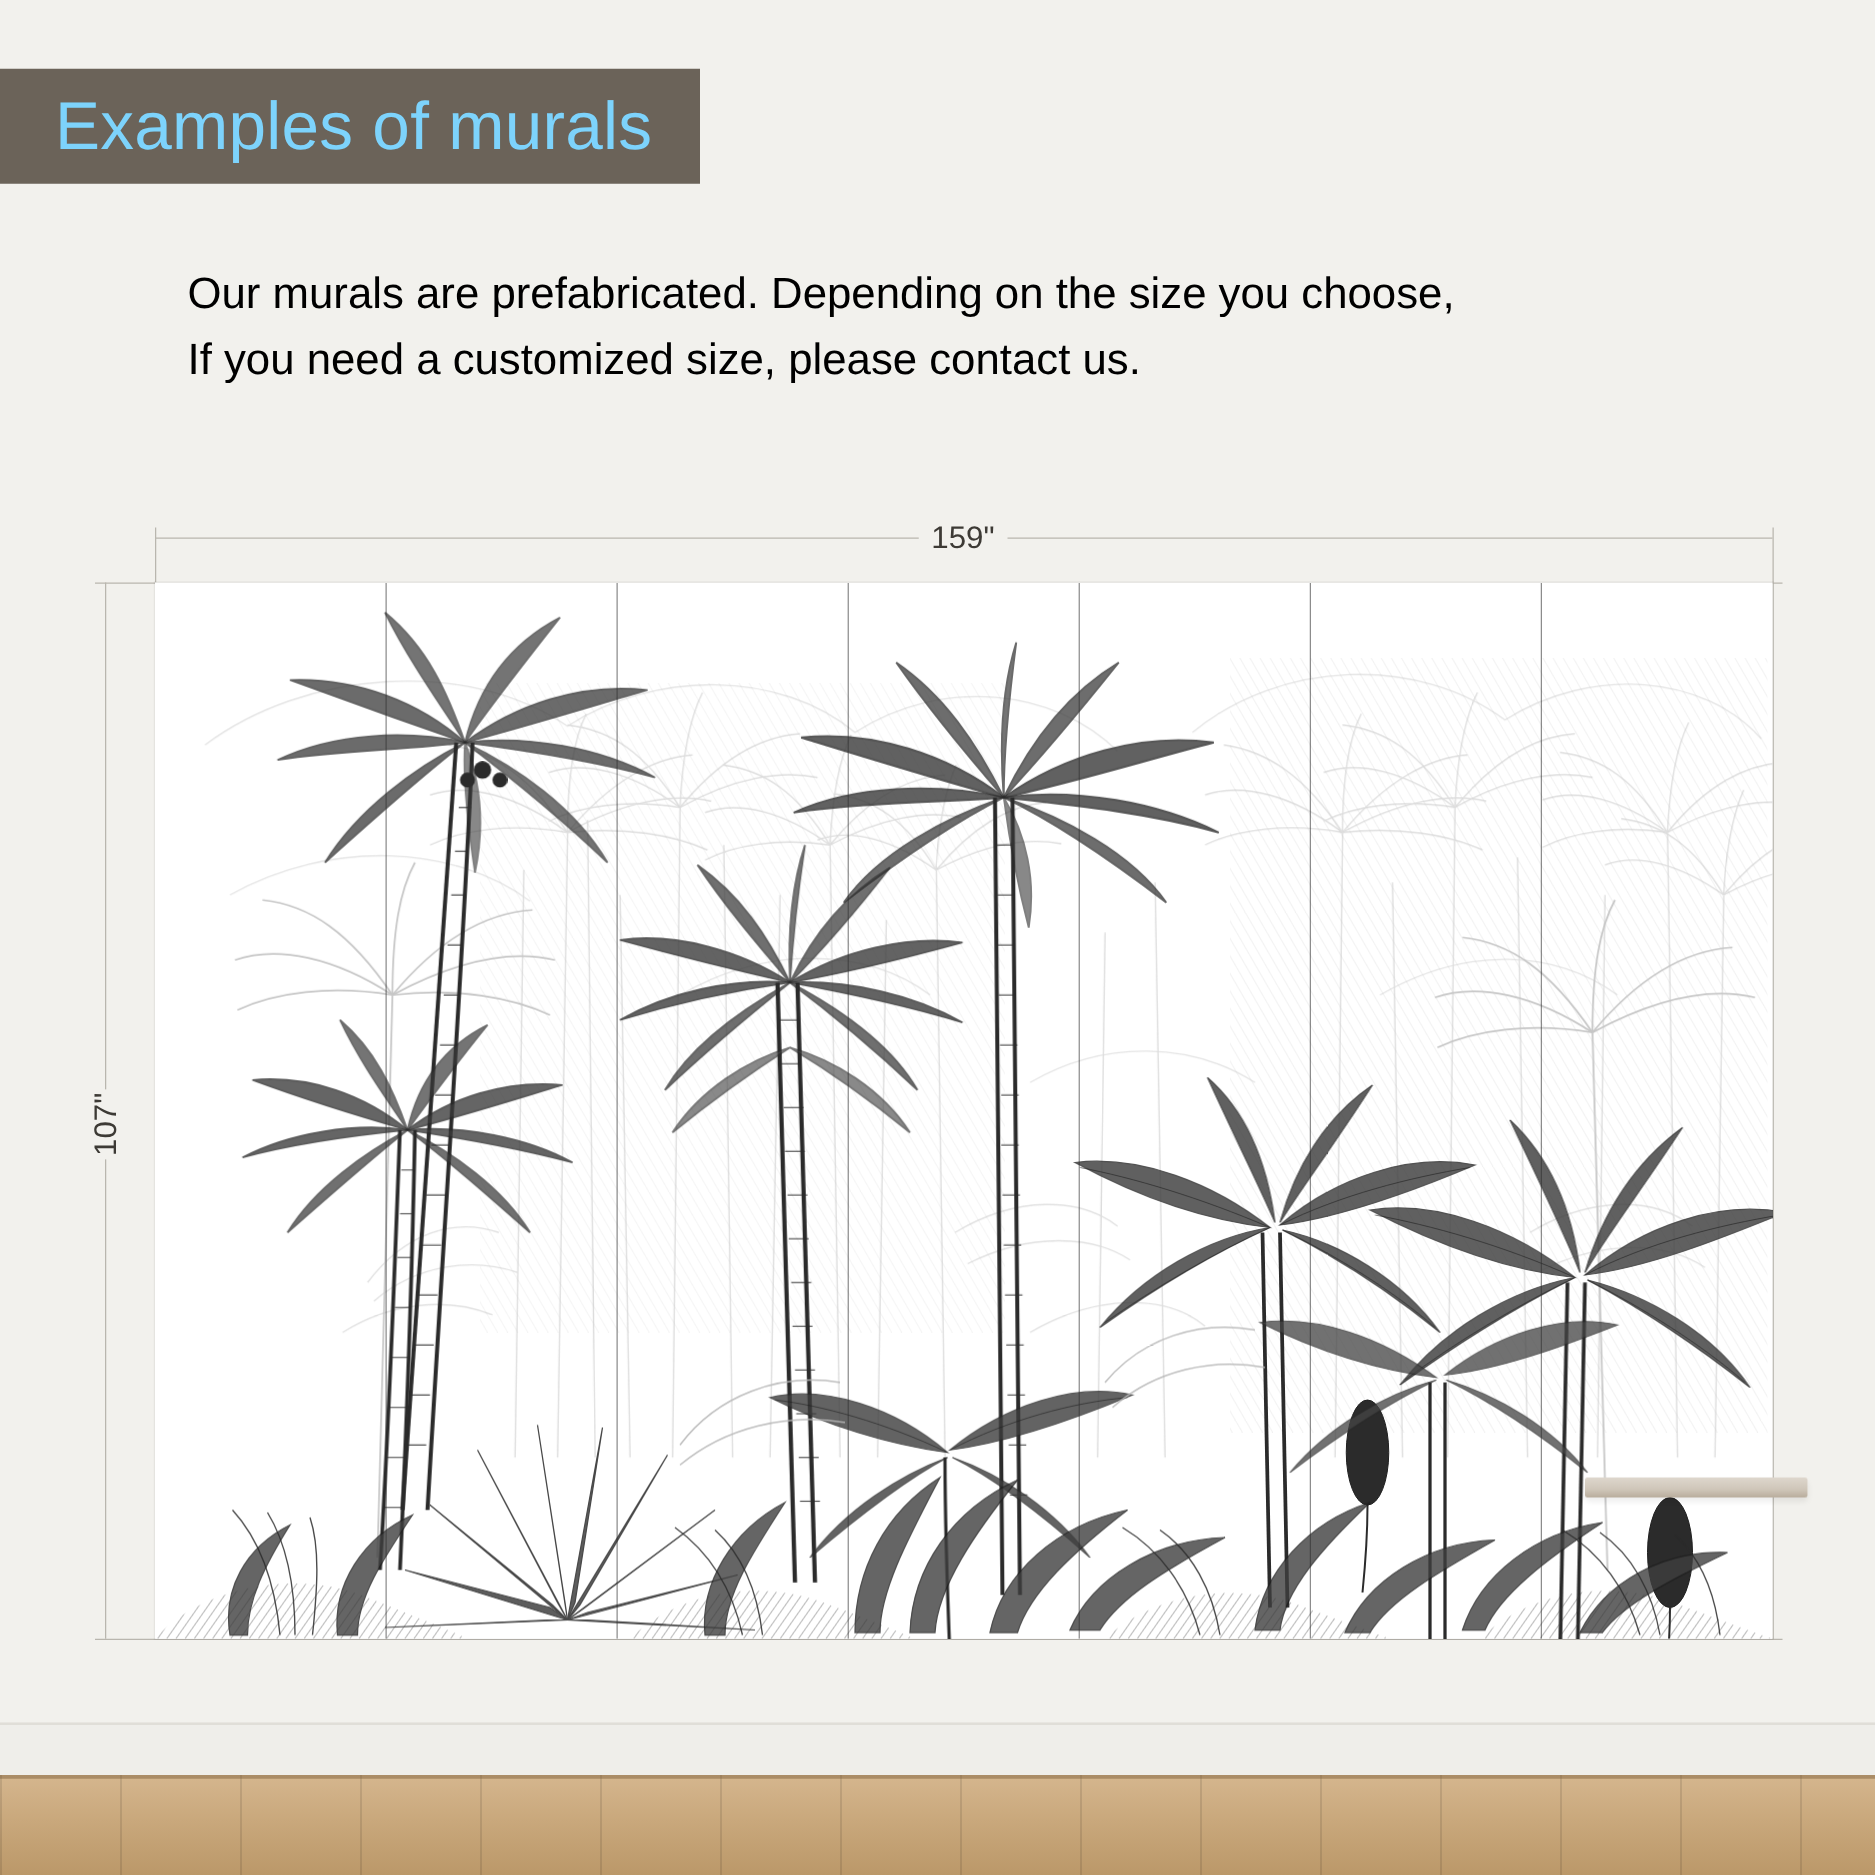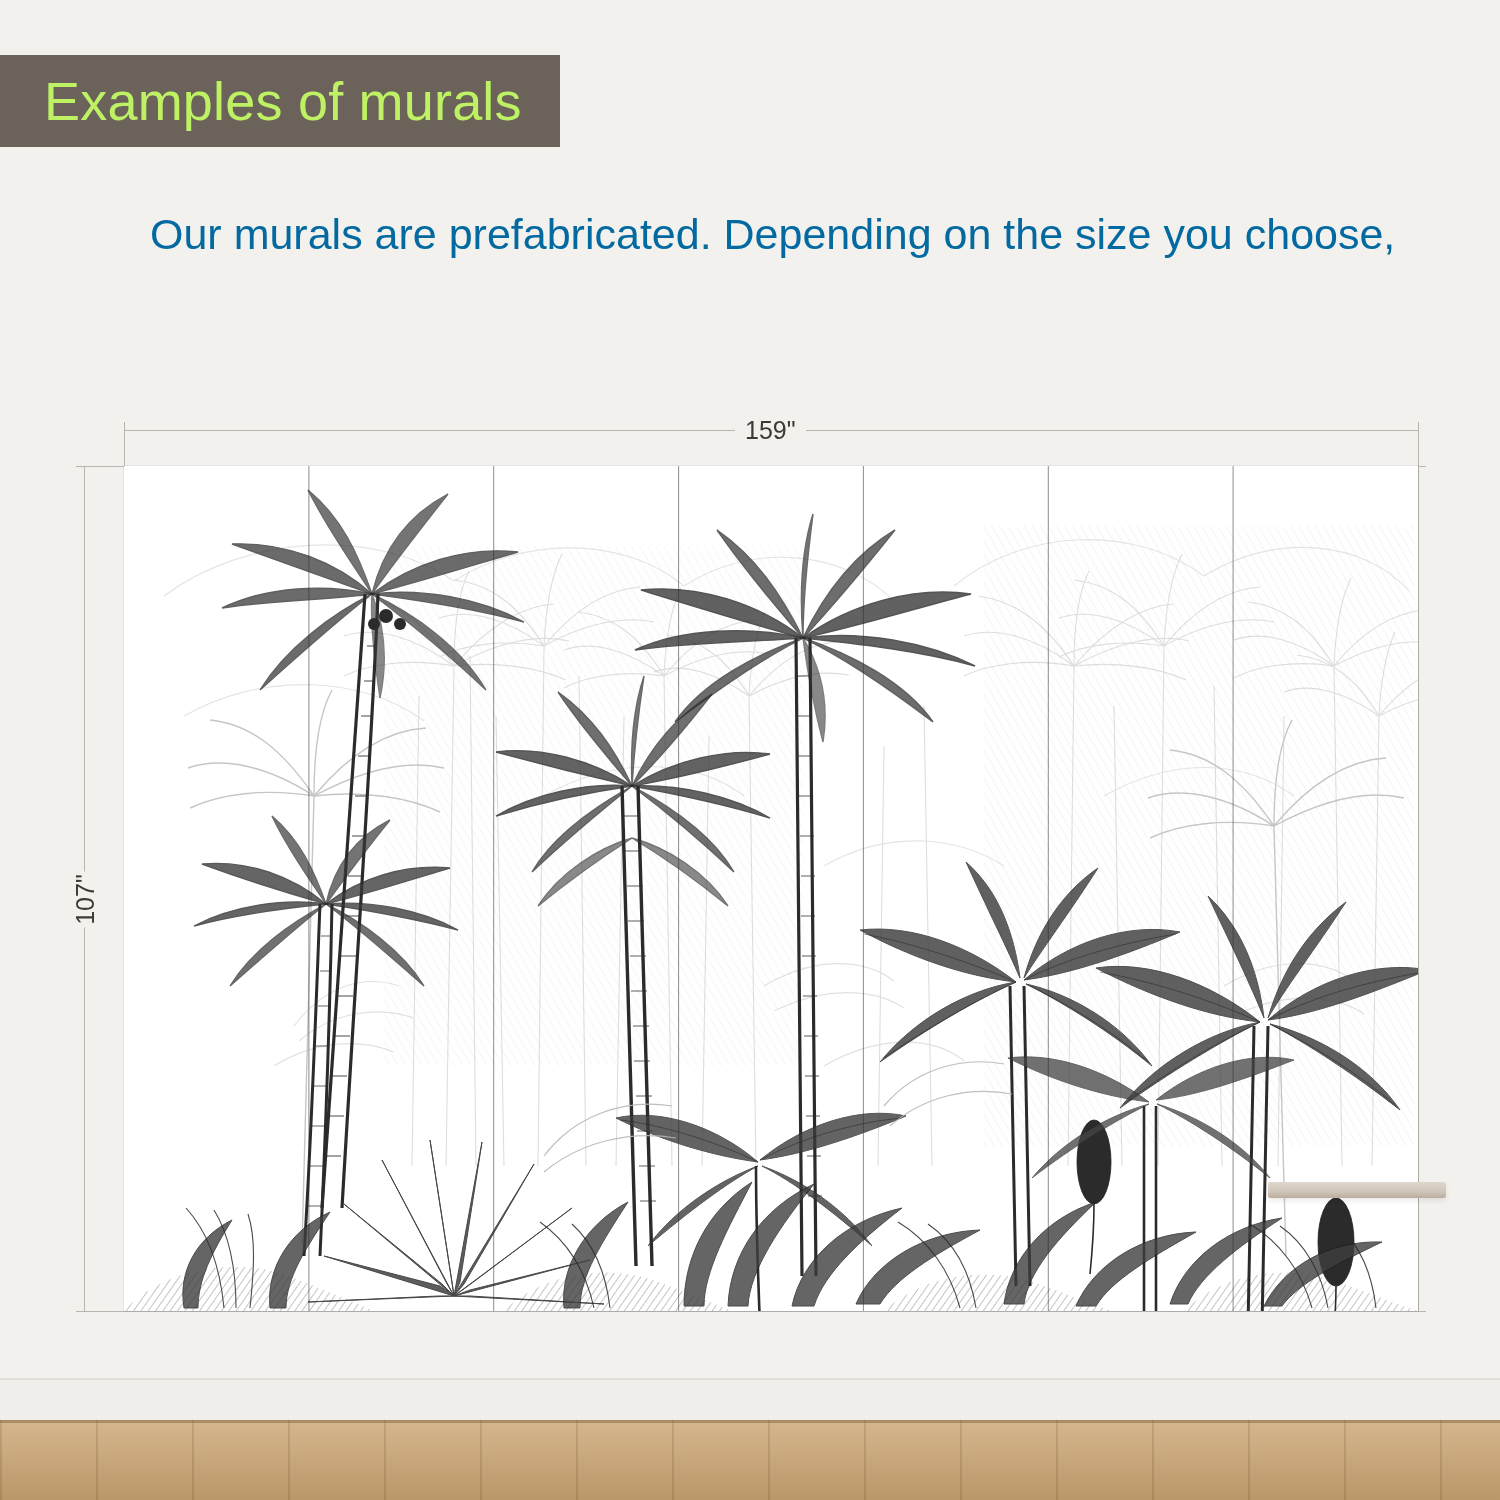--- a/index.html
+++ b/index.html
@@ -21,36 +21,36 @@
     left: 0;
     top: 55px;
     height: 92px;
     padding: 0 38px 0 44px;
     background: #6b6359;
     display: flex;
     align-items: center;
     box-sizing: border-box;
   }
   .title-banner .title-text {
-    color: #bef264;
+    color: #7dd3fc;
     font-size: 54px;
     font-weight: 400;
     letter-spacing: 0.2px;
     line-height: 1;
     white-space: nowrap;
   }
 
   
   .description {
     position: absolute;
     left: 150px;
     top: 208px;
     width: 1270px;
-    color: #0369a1;
-    font-size: 43px;
+    color: #000000;
+    font-size: 35px;
     line-height: 53px;
     font-weight: 400;
   }
   .description .line {
     white-space: nowrap;
   }
 
   
   .room {
     position: absolute;
@@ -166,20 +166,21 @@
   <div class="floor"></div>
   <div class="floor-seam"></div>
 </div>
 
 <div class="title-banner">
   <span class="title-text">Examples of murals</span>
 </div>
 
 <div class="description">
   <div class="line">Our murals are prefabricated. Depending on the size you choose,</div>
+  <div class="line">If you need a customized size, please contact us.</div>
 </div>
 
 <div class="dim-line dim-h-line" style="left:124px; top:430px; width:1294px;"></div>
 <div class="dim-line dim-v-line" style="left:124px; top:422px; height:890px;"></div>
 <div class="dim-line dim-v-line" style="left:1418px; top:422px; height:890px;"></div>
 <div class="dim-label" style="left:735px; top:416px;">159"</div>
 
 <div class="dim-line dim-v-line" style="left:84px; top:466px; height:845px;"></div>
 <div class="dim-line dim-h-line" style="left:76px; top:466px; width:1350px;"></div>
 <div class="dim-line dim-h-line" style="left:76px; top:1311px; width:1350px;"></div>

